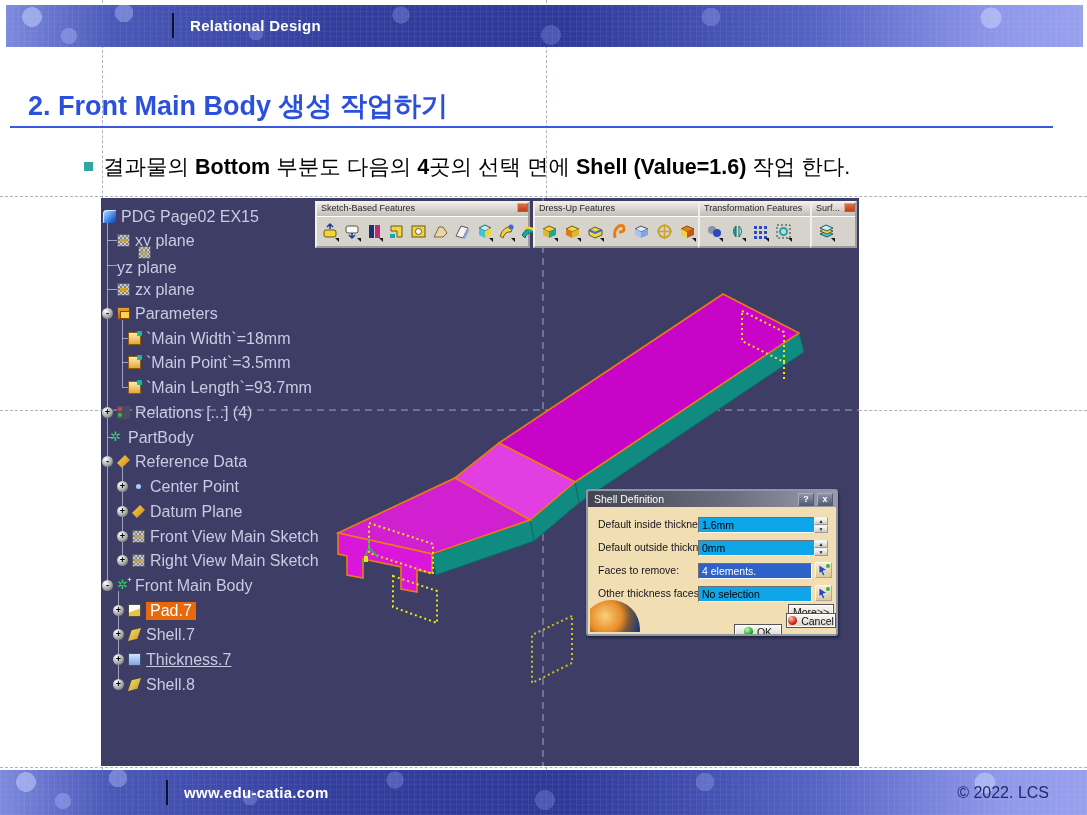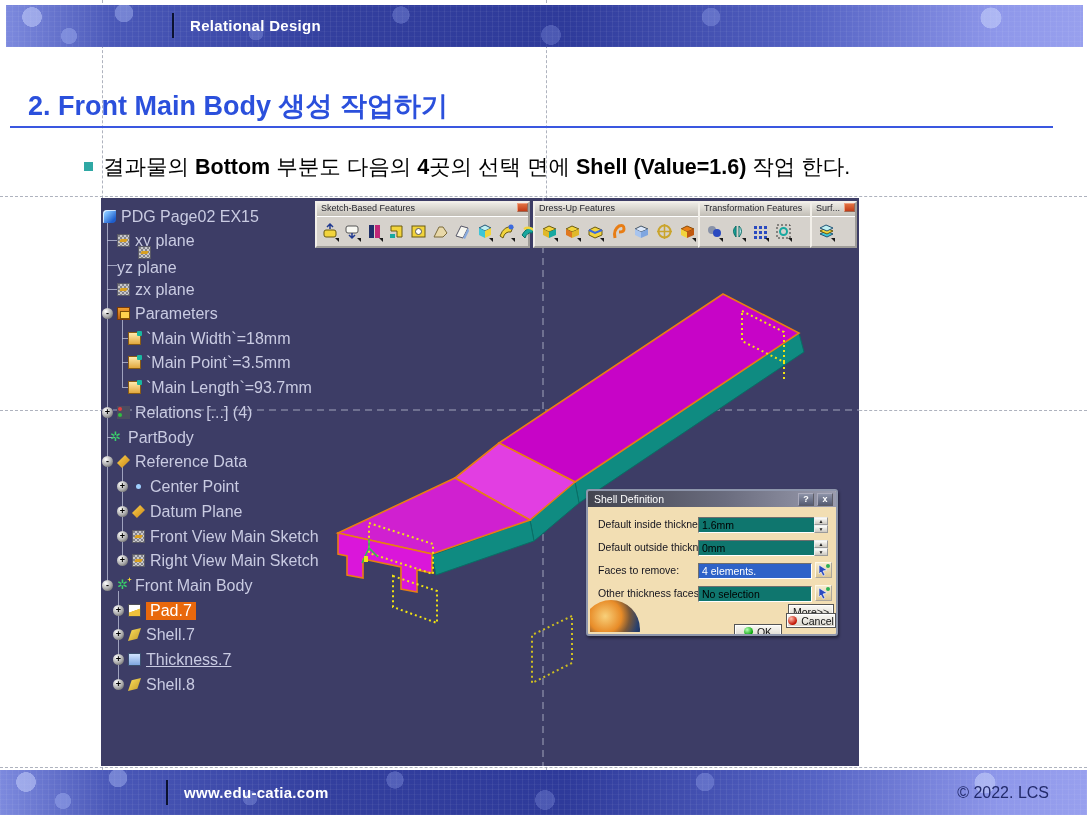--- a/index.html
+++ b/index.html
@@ -82,21 +82,21 @@
 
   
   .dlg{position:absolute;left:485px;top:291px;width:252px;height:147px;background:#f2deb3;
        border:2px solid #8e96ac;border-radius:3px;box-shadow:1px 2px 3px rgba(0,0,0,.45);overflow:hidden;}
   .dlg-title{height:16px;background:linear-gradient(90deg,#43444f,#6a6c7e 55%,#9a9cae);display:flex;align-items:center;padding:0 3px 0 6px;}
   .dlg-title-text{color:#fff;font-size:10.5px;flex:1;}
   .dlg-btn{width:16px;height:13px;margin-left:3px;background:linear-gradient(#8d93a8,#565c72);border:1px outset #aab;color:#fff;
            font-size:9px;font-weight:bold;text-align:center;line-height:11px;}
   .dlg-row{position:absolute;left:0;width:100%;height:16px;}
   .dlg-lab{position:absolute;left:10px;top:2px;font-size:10.5px;color:#14141e;white-space:nowrap;}
-  .fld{position:absolute;left:110px;top:0;width:130px;height:16px;background:#0f766e;color:#000;
+  .fld{position:absolute;left:110px;top:0;width:130px;height:16px;background:#0ea5e9;color:#000;
        border:1px solid;border-color:#6e6e6e #fff #fff #6e6e6e;font-size:10.5px;padding:1px 3px;white-space:nowrap;overflow:hidden;}
   .fld.sel{background:#2e62c8;color:#fff;width:114px;}
   .fld.noarrow{width:114px;}
   .spin{position:absolute;left:226px;top:0;width:14px;height:16px;display:flex;flex-direction:column;}
   .spin span{flex:1;background:linear-gradient(#fdfdfb,#cdc9c1);border:1px outset #eee;font-size:5px;line-height:6px;text-align:center;color:#222;}
   .pick{position:absolute;left:227px;top:0;width:17px;height:16px;background:linear-gradient(#f6ecd0,#dcc796);border:1px outset #fff8e8;}
   .sbtn{position:absolute;height:15px;background:linear-gradient(#fbfaf6,#d8d4ca);border:1px solid #555;
         box-shadow:inset 0 0 0 1px #fff;font-size:10.5px;color:#111;display:flex;align-items:center;justify-content:center;gap:4px;}
   .orb{width:9px;height:9px;border-radius:50%;flex:none;}
   .orb.g{background:radial-gradient(circle at 35% 30%,#b8ffb8,#00a000 70%);}

